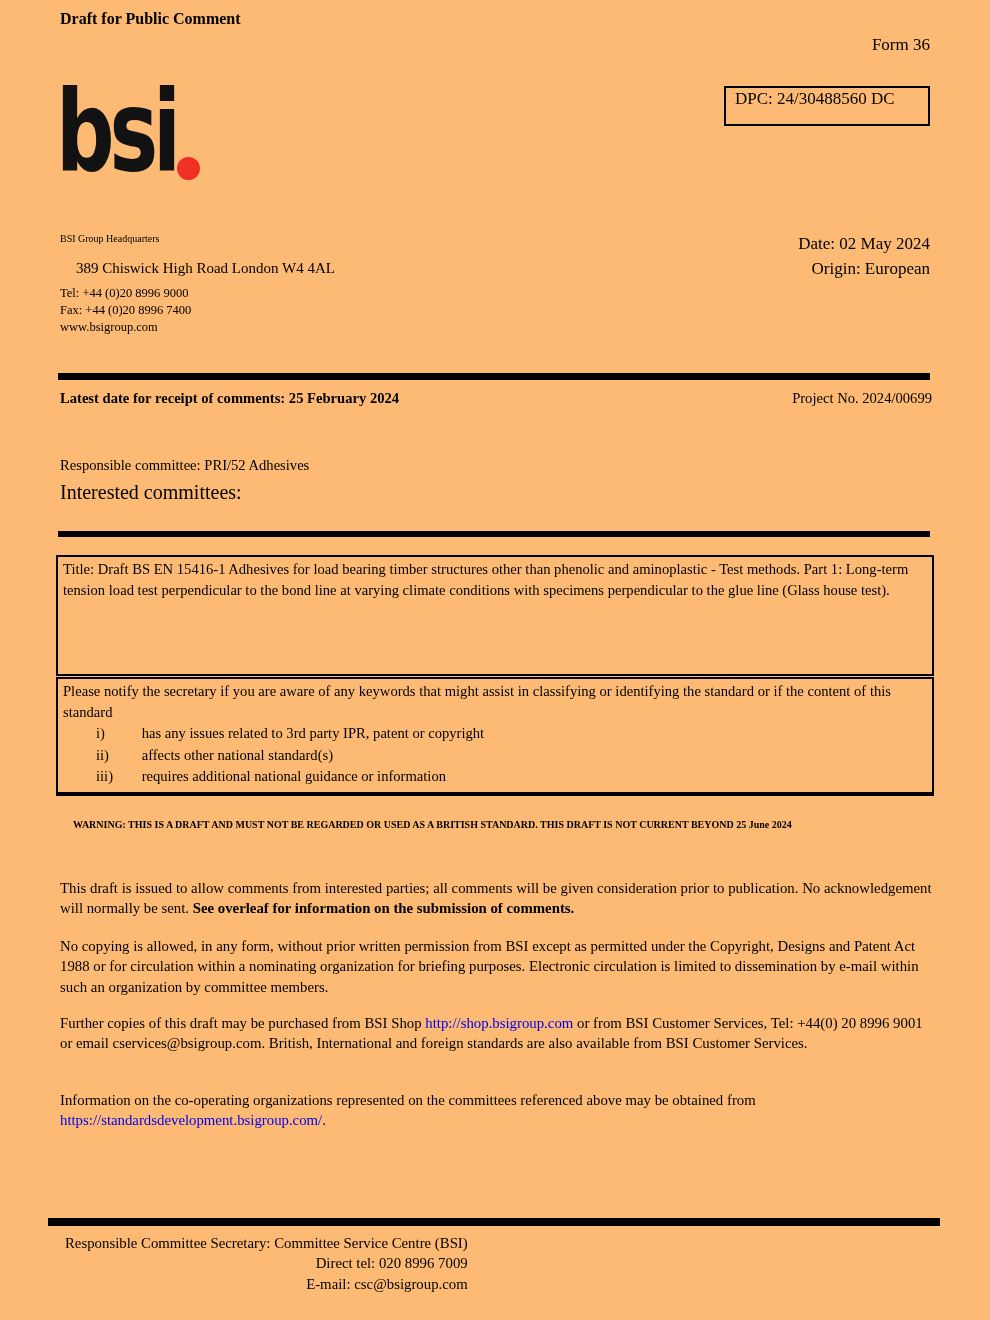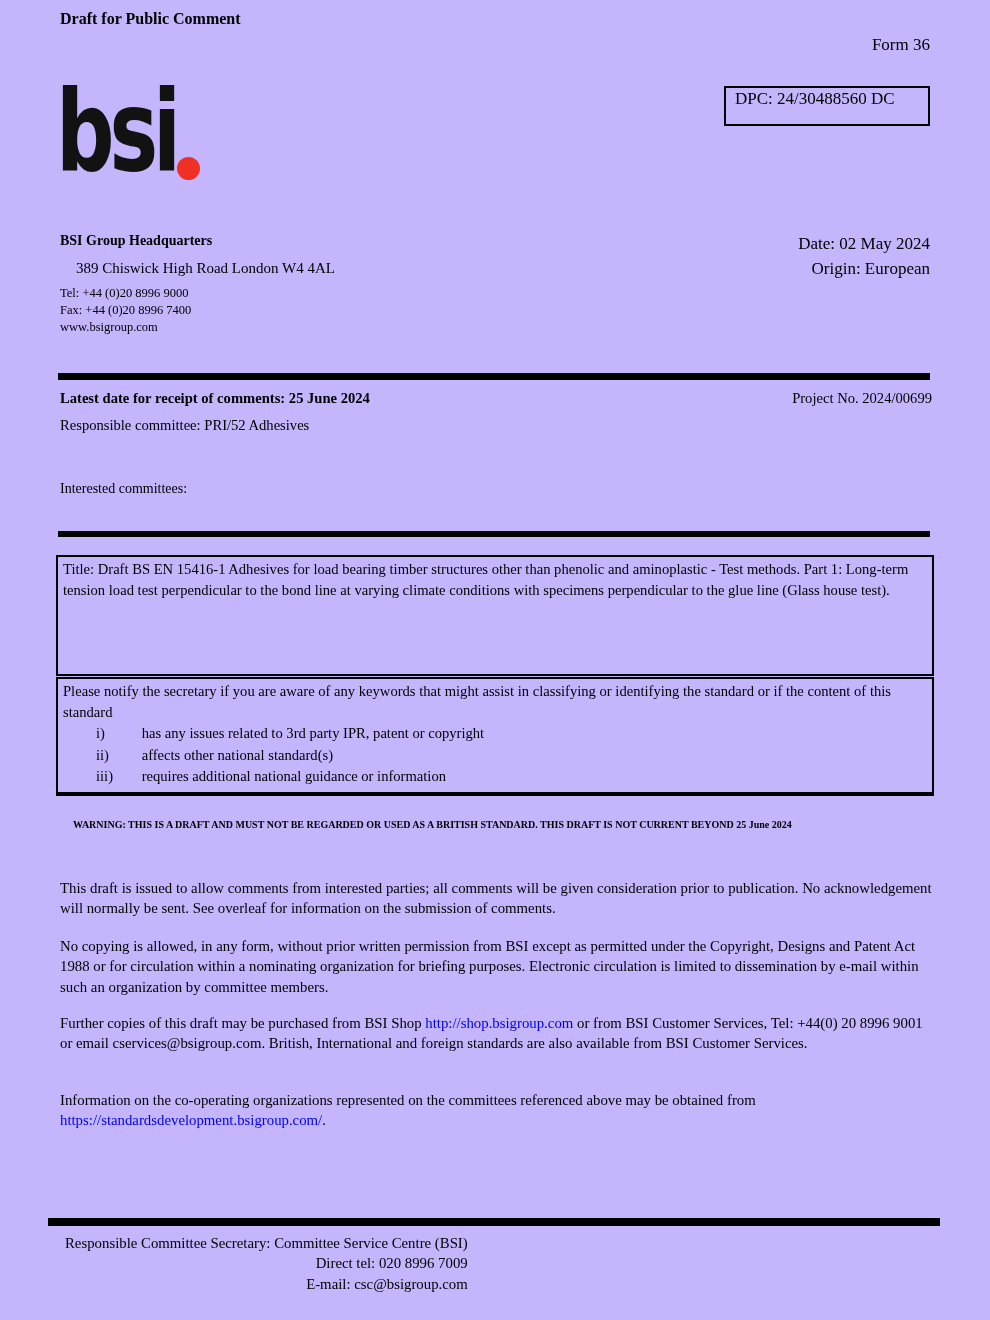--- a/index.html
+++ b/index.html
@@ -1,51 +1,51 @@
 <!DOCTYPE html>
 <html style="--logo-dot: #ee3124; --link-color: #0000EE;"><head>
 <meta charset="utf-8">
 <style>
   html,body{margin:0;padding:0;background:#fff;}
   .page{
-    position:relative;width:990px;height:1320px;background:#c4b5fd;color:#000;
+    position:relative;width:990px;height:1320px;background:#fdba74;color:#000;
     font-family:"Liberation Serif","DejaVu Serif",serif;overflow:hidden;
   }
   .abs{position:absolute;}
   .doc-title{left:60px;top:10px;font-size:16px;font-weight:bold;}
   .form-no{right:60px;top:35px;font-size:17px;}
   .dpc-box{right:60px;top:86px;width:184px;height:34px;border:2px solid #000;
            font-size:17px;padding:1px 9px;}
   .logo-text{left:56px;top:75px;font-family:"DejaVu Sans","Liberation Sans",sans-serif;
              font-weight:bold;font-size:112px;line-height:1;letter-spacing:-7px;
              transform:scaleX(.73);transform-origin:0 0;color:#131212;}
   .logo-dot{left:177px;top:157px;width:23px;height:23px;border-radius:50%;
             background:var(--logo-dot,#ee3124);}
-  .hq-name{left:60px;top:233px;font-size:14px;font-weight:bold;}
+  .hq-name{left:60px;top:233px;font-size:10px;font-weight:normal;}
   .hq-address{left:60px;top:260px;font-size:15px;margin-left:16px;}
   .hq-lines{left:60px;top:285px;font-size:12.5px;line-height:17px;}
   .meta-right{right:60px;top:231px;text-align:right;font-size:17px;line-height:25px;}
   .rule{background:#000;}
   .rule1{left:58px;top:373px;width:872px;height:7px;}
   .rule2{left:58px;top:531px;width:872px;height:6px;}
   .comments-row{left:60px;top:390px;width:872px;font-size:14.6px;}
   .comments-row .lbl{font-weight:bold;}
   .comments-row .proj{float:right;font-weight:normal;}
-  .resp-line{left:60px;top:417px;font-size:14.6px;}
-  .int-line{left:60px;top:481px;font-size:14px;}
+  .resp-line{left:60px;top:457px;font-size:14.6px;}
+  .int-line{left:60px;top:481px;font-size:20px;}
   .title-box{left:56px;top:555px;width:864px;height:113px;border:2px solid #000;
              padding:2px 5px;font-size:14.6px;line-height:20.5px;}
   .kw-box{left:56px;top:677px;width:864px;height:109px;border:2px solid #000;
           border-bottom-width:4px;padding:2px 5px;font-size:14.6px;line-height:20.5px;}
   .kw-row{margin-top:1px;}
   .kw-num{display:inline-block;width:42px;margin-left:33px;}
   .warning{left:73px;top:814px;width:872px;font-size:10px;font-weight:bold;line-height:22.5px;}
   .para{left:60px;width:872px;font-size:14.8px;line-height:20.3px;}
   .p1{top:878px;} .p2{top:936px;} .p3{top:1013px;} .p4{top:1090px;}
-  .bold-seg{font-weight:normal;}
+  .bold-seg{font-weight:bold;}
   a.doc-link{color:var(--link-color,#0000EE);text-decoration:none;cursor:pointer;}
   .footer-rule{left:48px;top:1218px;width:892px;height:8px;}
   .footer{left:65px;top:1233px;font-size:14.8px;line-height:20.3px;text-align:right;}
 </style>
 </head>
 <body>
 
 <div class="page">
 
   <div class="abs doc-title">Draft for Public Comment</div>
@@ -69,21 +69,21 @@
 
   <div class="abs meta-right">
     <div>Date: 02 May 2024</div>
     <div>Origin: European</div>
   </div>
 
   <div class="abs rule rule1"></div>
 
   <div class="abs comments-row">
     <span class="proj">Project No. 2024/00699</span>
-    <span class="lbl">Latest date for receipt of comments: 25 June 2024</span>
+    <span class="lbl">Latest date for receipt of comments: 25 February 2024</span>
   </div>
 
   <div class="abs resp-line">Responsible committee: PRI/52 Adhesives</div>
   <div class="abs int-line">Interested committees:</div>
 
   <div class="abs rule rule2"></div>
 
   <div class="abs title-box">
     <span>Title: Draft BS EN 15416-1 Adhesives for load bearing timber structures other than phenolic and aminoplastic - Test methods. Part 1: Long-term tension load test perpendicular to the bond line at varying climate conditions with specimens perpendicular to the glue line (Glass house test).</span>
   </div>

